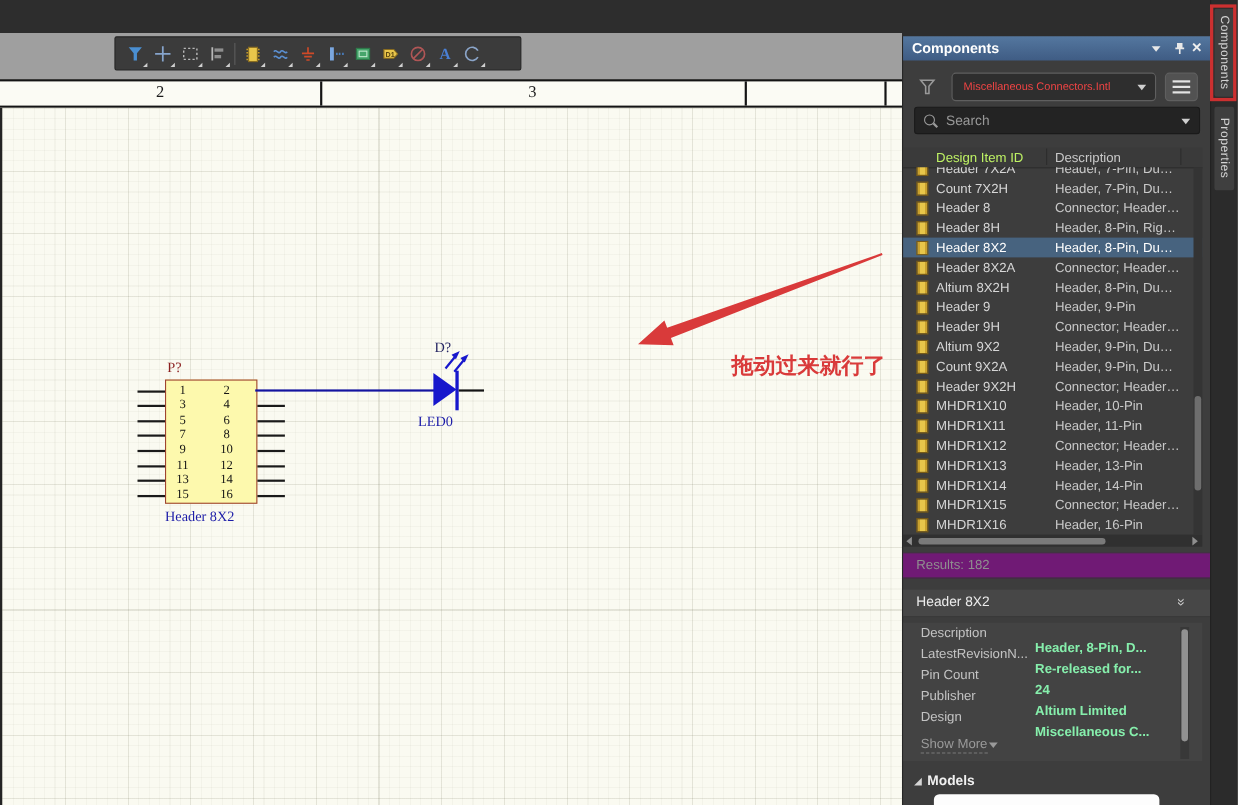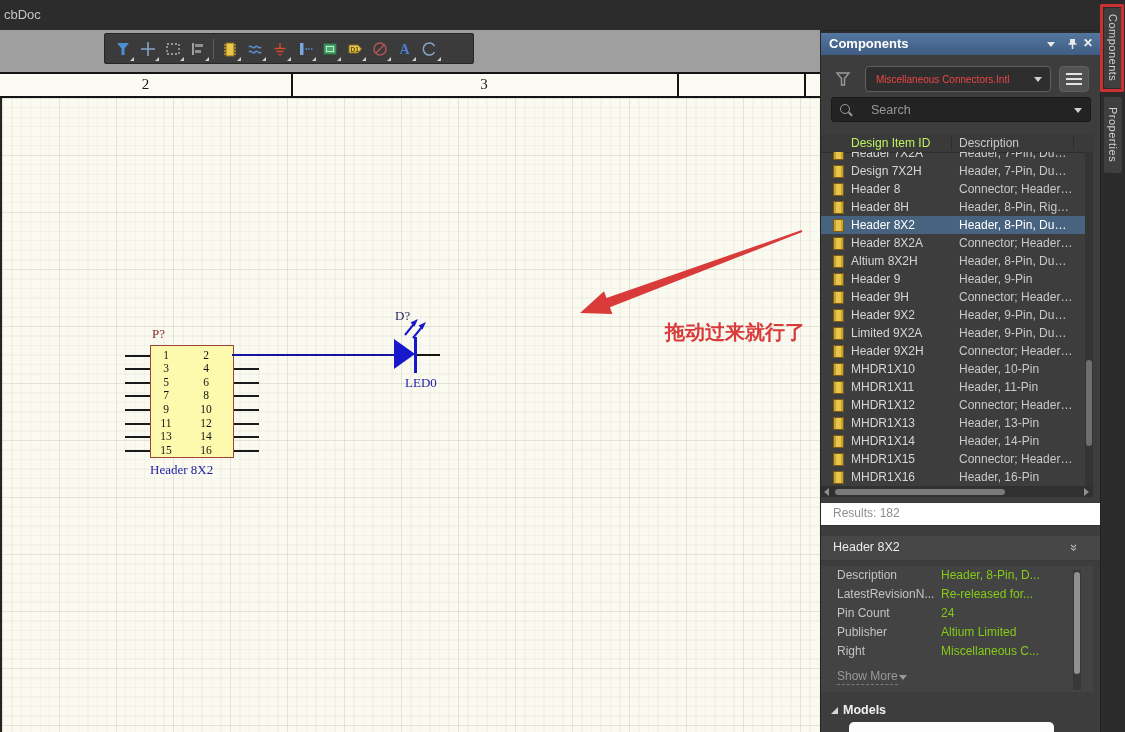--- a/index.html
+++ b/index.html
@@ -41,21 +41,21 @@
   .pin-num{width:28px;text-align:center;font-size:11.5px;color:#141414;
            font-family:"Liberation Serif",serif;}
   #hdr-designator{left:150px;top:228px;color:#8b1f1f;font-size:13px;}
   #hdr-comment{left:148px;top:364px;width:90px;color:#1c1ca8;font-size:13px;}
   #wire{left:230px;top:256px;width:163px;height:2px;background:#1414a0;}
   #led-tri{left:392px;top:241px;width:0;height:0;border-top:15px solid transparent;
            border-bottom:15px solid transparent;border-left:21px solid #1717cc;}
   #led-bar{left:412px;top:239px;width:3px;height:36px;background:#1717cc;}
   #led-pin{left:415px;top:256px;width:23px;height:2px;background:#141414;}
   #led-designator{left:393px;top:210px;color:#262663;font-size:13px;}
-  #led-comment{left:403px;top:277px;color:#1c1ca8;font-size:13px;}
+  #led-comment{left:378px;top:277px;color:#1c1ca8;font-size:13px;}
   #cn-note{left:663px;top:221px;color:#d93a3a;font-size:20px;font-weight:bold;letter-spacing:0px;}
 
   
   #panel{left:820px;top:33px;width:280px;height:699px;background:#3d3d3d;border-left:1px solid #262626;
          box-sizing:border-box;color:#d6d6d6;font-size:12px;}
   #panel-title{left:0;top:0;width:280px;height:22px;background:linear-gradient(#54779f,#3f5c84);}
   #panel-title-label{left:8px;top:3px;font-weight:bold;font-size:13px;color:#ffffff;}
   .caret-down{width:0;height:0;border-left:4px solid transparent;border-right:4px solid transparent;
               border-top:5px solid #e8e8e8;}
   #panel-caret{left:226px;top:9px;}
@@ -70,21 +70,21 @@
   #menu-btn{left:238px;top:33px;width:30px;height:26px;background:#525252;border:1px solid #5f5f5f;
             border-radius:4px;box-sizing:border-box;display:flex;flex-direction:column;
             align-items:center;justify-content:center;gap:3px;}
   .menu-bar{width:16px;height:2px;background:#e3e3e3;}
 
   #search-box{left:10px;top:64px;width:260px;height:25px;background:#232323;border:1px solid #1a1a1a;
               border-radius:3px;box-sizing:border-box;}
   #search-glass{position:absolute;left:8px;top:6px;width:8px;height:8px;border:1.5px solid #9a9a9a;border-radius:50%;}
   #search-glass::after{content:"";position:absolute;left:7px;top:8px;width:5px;height:1.5px;
                        background:#9a9a9a;transform:rotate(45deg);}
-  #search-ph{position:absolute;left:28px;top:5px;color:#989898;font-size:12.5px;margin-left:11px;}
+  #search-ph{position:absolute;left:28px;top:5px;color:#989898;font-size:12.5px;}
   #search-caret{position:absolute;right:8px;top:10px;}
 
   #grid-head{left:0;top:101px;width:272px;height:18px;background:#3a3a3a;border-bottom:1px solid #2d2d2d;}
   #grid-head .col1{position:absolute;left:30px;top:2px;color:#bef264;}
   #grid-head .col2{position:absolute;left:138px;top:2px;color:#c9c9c9;}
   .grid-vline{position:absolute;top:1px;width:1px;height:15px;background:#2d2d2d;}
 
   #comp-list{left:0;top:119px;width:272px;height:334px;overflow:hidden;}
   .comp-row{height:18px;display:flex;align-items:center;position:relative;}
   .comp-row.sel{background:#47637f;}
@@ -96,32 +96,32 @@
 
   #list-vscroll{left:264px;top:119px;width:8px;height:334px;background:#343434;}
   #list-vthumb{left:1px;top:208px;width:6px;height:86px;background:#6e6e6e;border-radius:3px;}
   #hscroll{left:0;top:453px;width:272px;height:11px;background:#303030;}
   #hthumb{left:14px;top:2.5px;width:170px;height:6px;background:#7a7a7a;border-radius:3px;}
   .tri-left{width:0;height:0;border-top:4px solid transparent;border-bottom:4px solid transparent;
             border-right:5px solid #8f8f8f;}
   .tri-right{width:0;height:0;border-top:4px solid transparent;border-bottom:4px solid transparent;
              border-left:5px solid #8f8f8f;}
 
-  #results-bar{left:0;top:469px;width:280px;height:22px;background:#ffffff;
+  #results-bar{left:0;top:469px;width:280px;height:22px;background:#701a75;
                border-top:1px solid #393939;border-bottom:1px solid #333333;}
   #results-label{left:12px;top:3px;color:#8f8f8f;}
 
   #detail-head{left:0;top:503px;width:280px;height:24px;background:#474747;border-bottom:1px solid #393939;}
   #detail-title{left:12px;top:4px;color:#ececec;font-size:12.5px;}
   #detail-collapse{left:250px;top:4px;color:#cfcfcf;font-size:13px;transform:rotate(90deg);}
 
   #detail-body{left:0;top:533px;width:272px;height:126px;background:#434343;}
   .prop-row{height:19px;position:relative;}
   .pkey{position:absolute;left:16px;top:2px;width:100px;color:#c3c3c3;white-space:nowrap;overflow:hidden;}
-  .pval{position:absolute;left:120px;top:2px;width:126px;color:#84cc16;white-space:nowrap;overflow:hidden;}
+  .pval{position:absolute;left:120px;top:16px;width:126px;color:#86efac;white-space:nowrap;overflow:hidden;font-weight:bold;}
   #show-more{left:16px;top:636px;color:#9a9a9a;border-bottom:1px dashed #7a7a7a;padding-bottom:1px;}
   #show-more-caret{left:78px;top:642px;border-top-color:#9a9a9a;}
   #detail-vscroll{left:252px;top:537px;width:8px;height:120px;background:#383838;}
   #detail-vthumb{left:1px;top:2px;width:6px;height:102px;background:#919191;border-radius:3px;}
 
   #models-tri{left:10px;top:674px;width:0;height:0;border-left:7px solid transparent;
               border-bottom:7px solid #d5d5d5;transform:rotate(0deg);}
   #models-label{left:22px;top:670px;color:#f0f0f0;font-weight:bold;font-size:12.5px;}
   #model-box{left:28px;top:689px;width:205px;height:12px;background:#fdfdfd;border-radius:5px 5px 0 0;}
 
@@ -131,23 +131,20 @@
         writing-mode:vertical-rl;display:flex;align-items:center;justify-content:center;letter-spacing:.5px;}
   #vtab-components{top:8px;height:80px;}
   #vtab-properties{top:97px;height:76px;}
   #red-box{left:1100px;top:4px;width:24px;height:88px;border:3px solid #cc3030;box-sizing:border-box;z-index:50;}
 </style>
 </head>
 <body>
 
 <div id="stage">
 
-  <div id="topbar" class="abs">
-    <div id="doc-tab" class="abs">cbDoc</div>
-  </div>
 
   <div id="toolstrip" class="abs">
     <div id="toolbox" class="abs">
         <div class="tb-icon">
           <svg width="18" height="18" viewBox="0 0 18 18">
             <path d="M3 3h12l-4.5 5.5V15h-3V8.5z" fill="#4a8fd2"></path>
           </svg>
         </div>
         <div class="tb-icon">
           <svg width="18" height="18" viewBox="0 0 18 18">
@@ -325,21 +322,21 @@
     </div>
 
     <div id="comp-list" class="abs">
         <div class="comp-row" style="margin-top: -8px;">
           <span class="chip-icon"></span>
     <span class="rid">Header 7X2A</span>
     <span class="rdesc">Header, 7-Pin, Dual...</span>
         </div>
         <div class="comp-row">
           <span class="chip-icon"></span>
-    <span class="rid">Design 7X2H</span>
+    <span class="rid">Count 7X2H</span>
     <span class="rdesc">Header, 7-Pin, Dual...</span>
         </div>
         <div class="comp-row">
           <span class="chip-icon"></span>
     <span class="rid">Header 8</span>
     <span class="rdesc">Connector; Header;...</span>
         </div>
         <div class="comp-row">
           <span class="chip-icon"></span>
     <span class="rid">Header 8H</span>
@@ -365,26 +362,26 @@
     <span class="rid">Header 9</span>
     <span class="rdesc">Header, 9-Pin</span>
         </div>
         <div class="comp-row">
           <span class="chip-icon"></span>
     <span class="rid">Header 9H</span>
     <span class="rdesc">Connector; Header;...</span>
         </div>
         <div class="comp-row">
           <span class="chip-icon"></span>
-    <span class="rid">Header 9X2</span>
+    <span class="rid">Altium 9X2</span>
     <span class="rdesc">Header, 9-Pin, Dual...</span>
         </div>
         <div class="comp-row">
           <span class="chip-icon"></span>
-    <span class="rid">Limited 9X2A</span>
+    <span class="rid">Count 9X2A</span>
     <span class="rdesc">Header, 9-Pin, Dual...</span>
         </div>
         <div class="comp-row">
           <span class="chip-icon"></span>
     <span class="rid">Header 9X2H</span>
     <span class="rdesc">Connector; Header;...</span>
         </div>
         <div class="comp-row">
           <span class="chip-icon"></span>
     <span class="rid">MHDR1X10</span>
@@ -450,21 +447,21 @@
         </div>
         <div class="prop-row">
           <span class="pkey">Pin Count</span>
     <span class="pval">24</span>
         </div>
         <div class="prop-row">
           <span class="pkey">Publisher</span>
     <span class="pval">Altium Limited</span>
         </div>
         <div class="prop-row">
-          <span class="pkey">Right</span>
+          <span class="pkey">Design</span>
     <span class="pval">Miscellaneous C...</span>
         </div>
       </div>
     <span id="show-more" class="abs">Show More</span>
     <div id="show-more-caret" class="abs caret-down"></div>
     <div id="detail-vscroll" class="abs">
       <div id="detail-vthumb" class="abs"></div>
     </div>
 
     <div id="models-tri" class="abs"></div>

